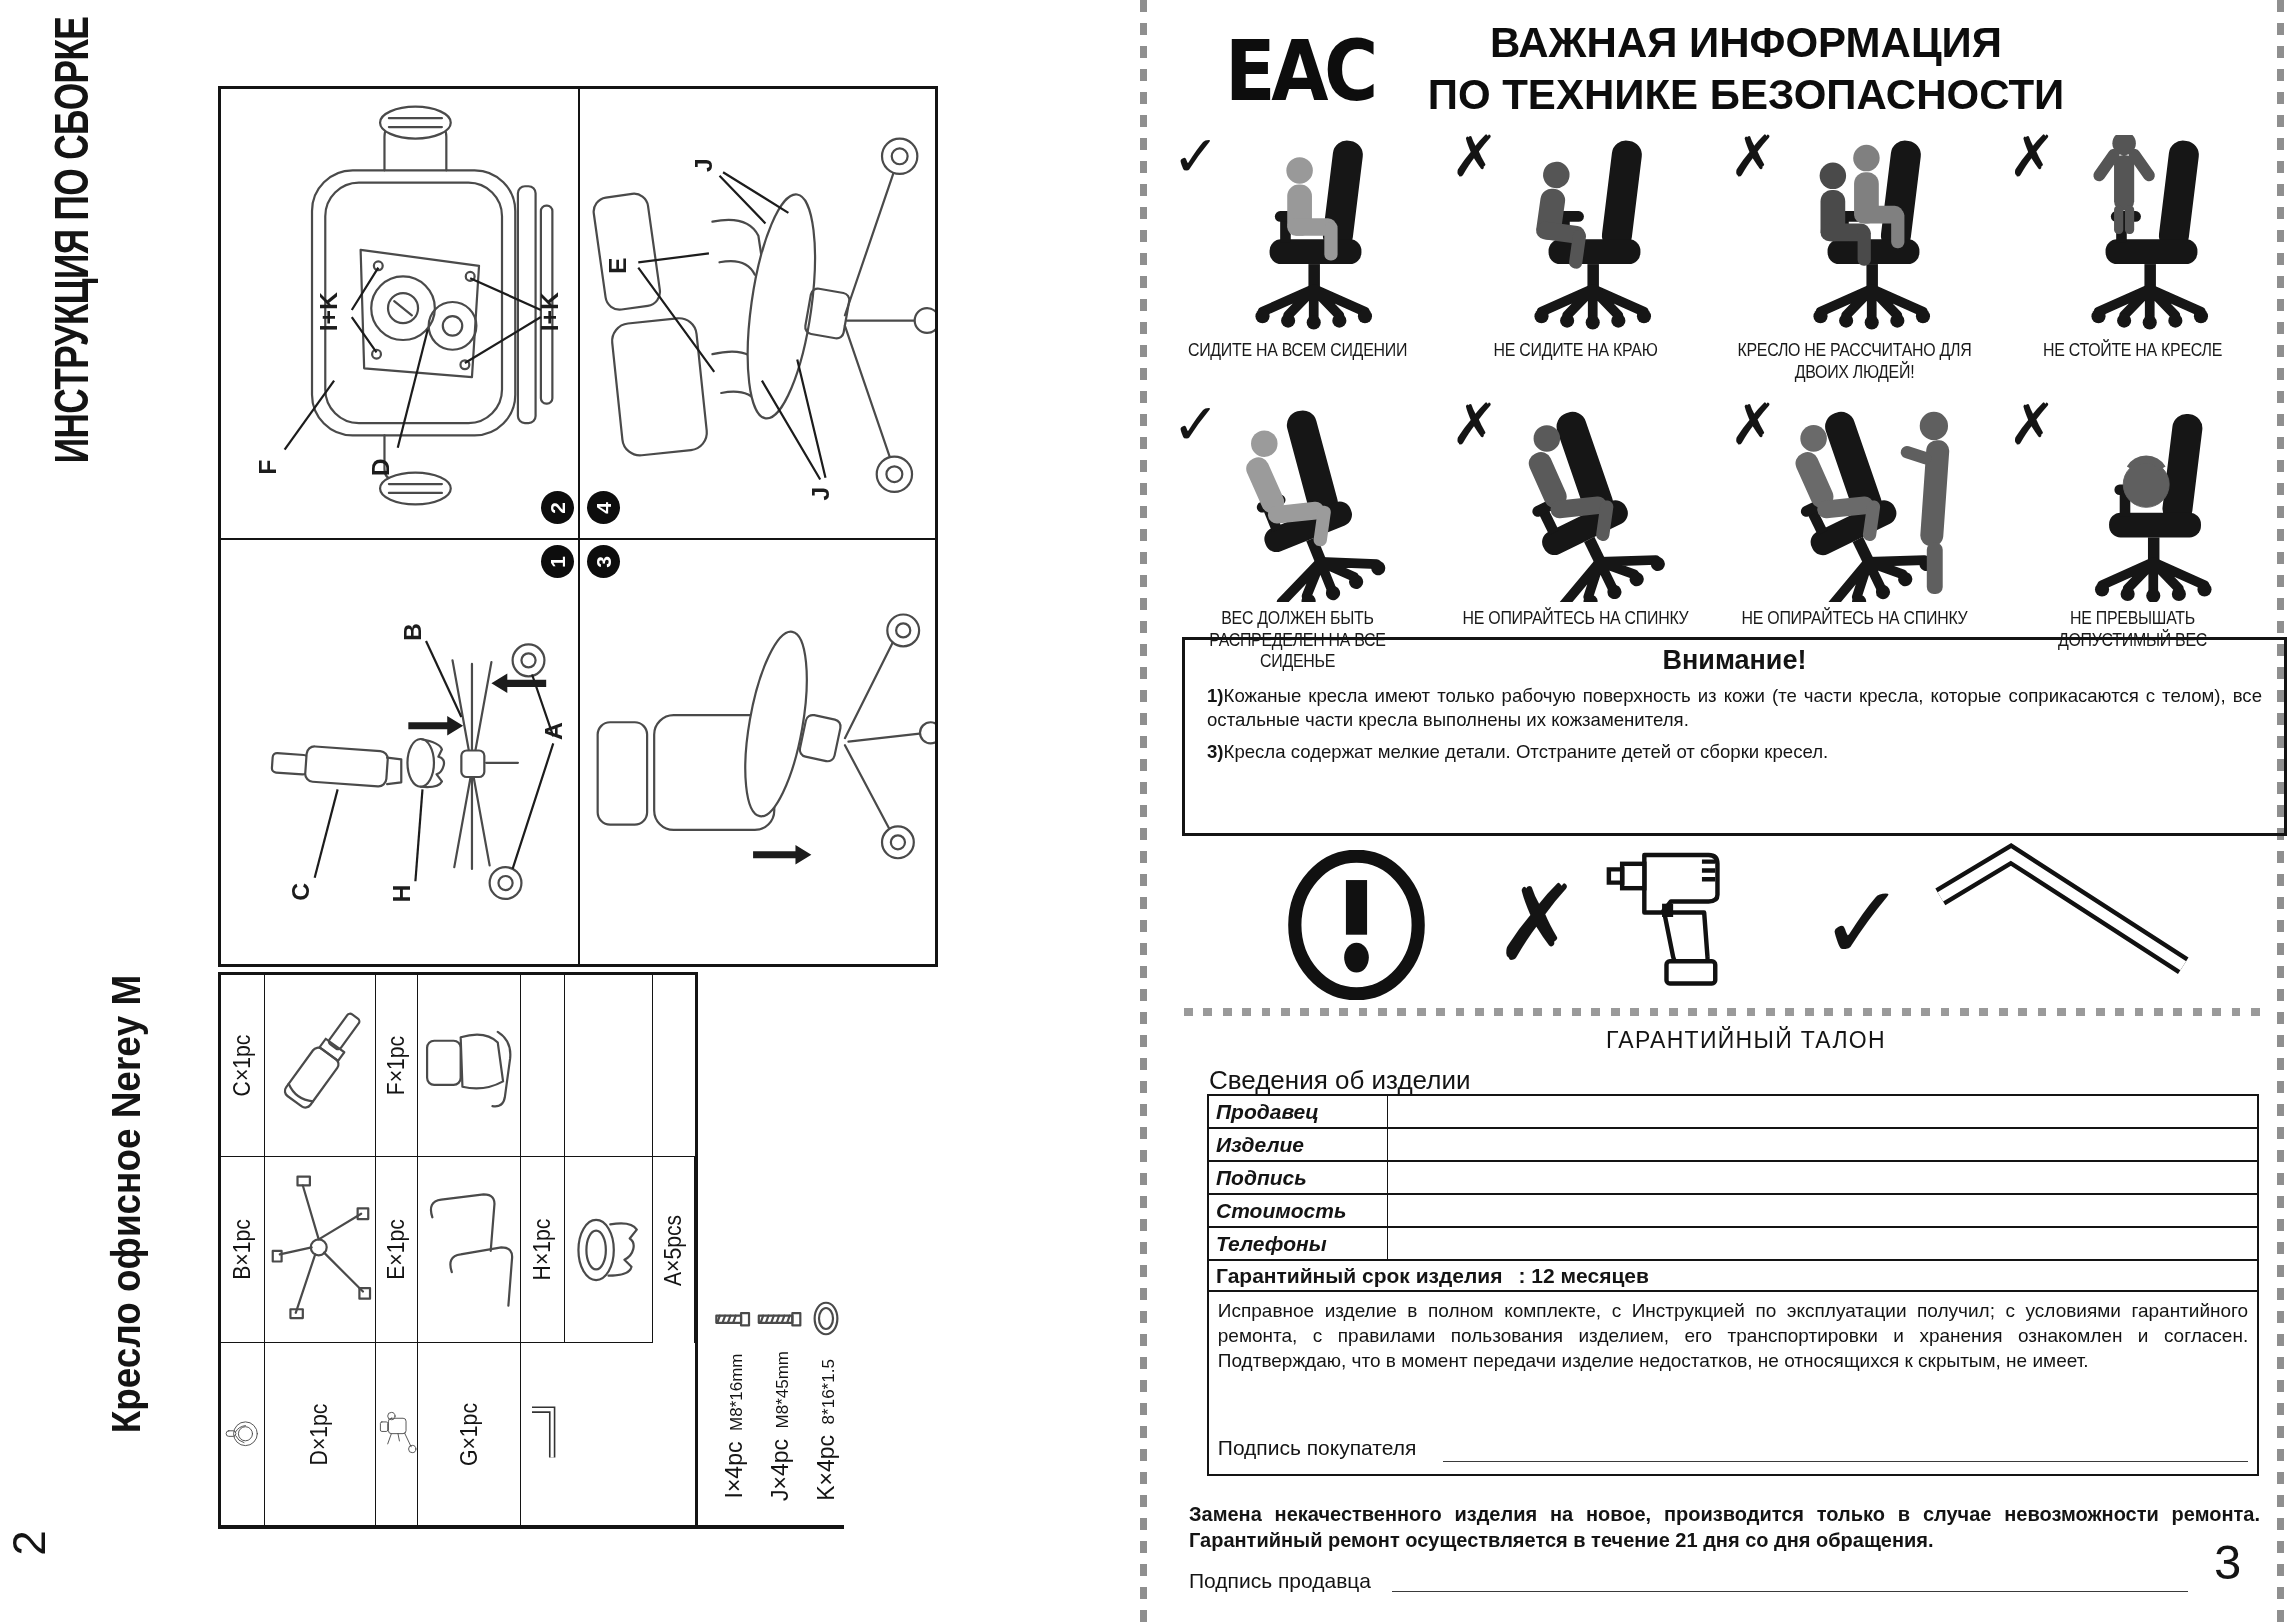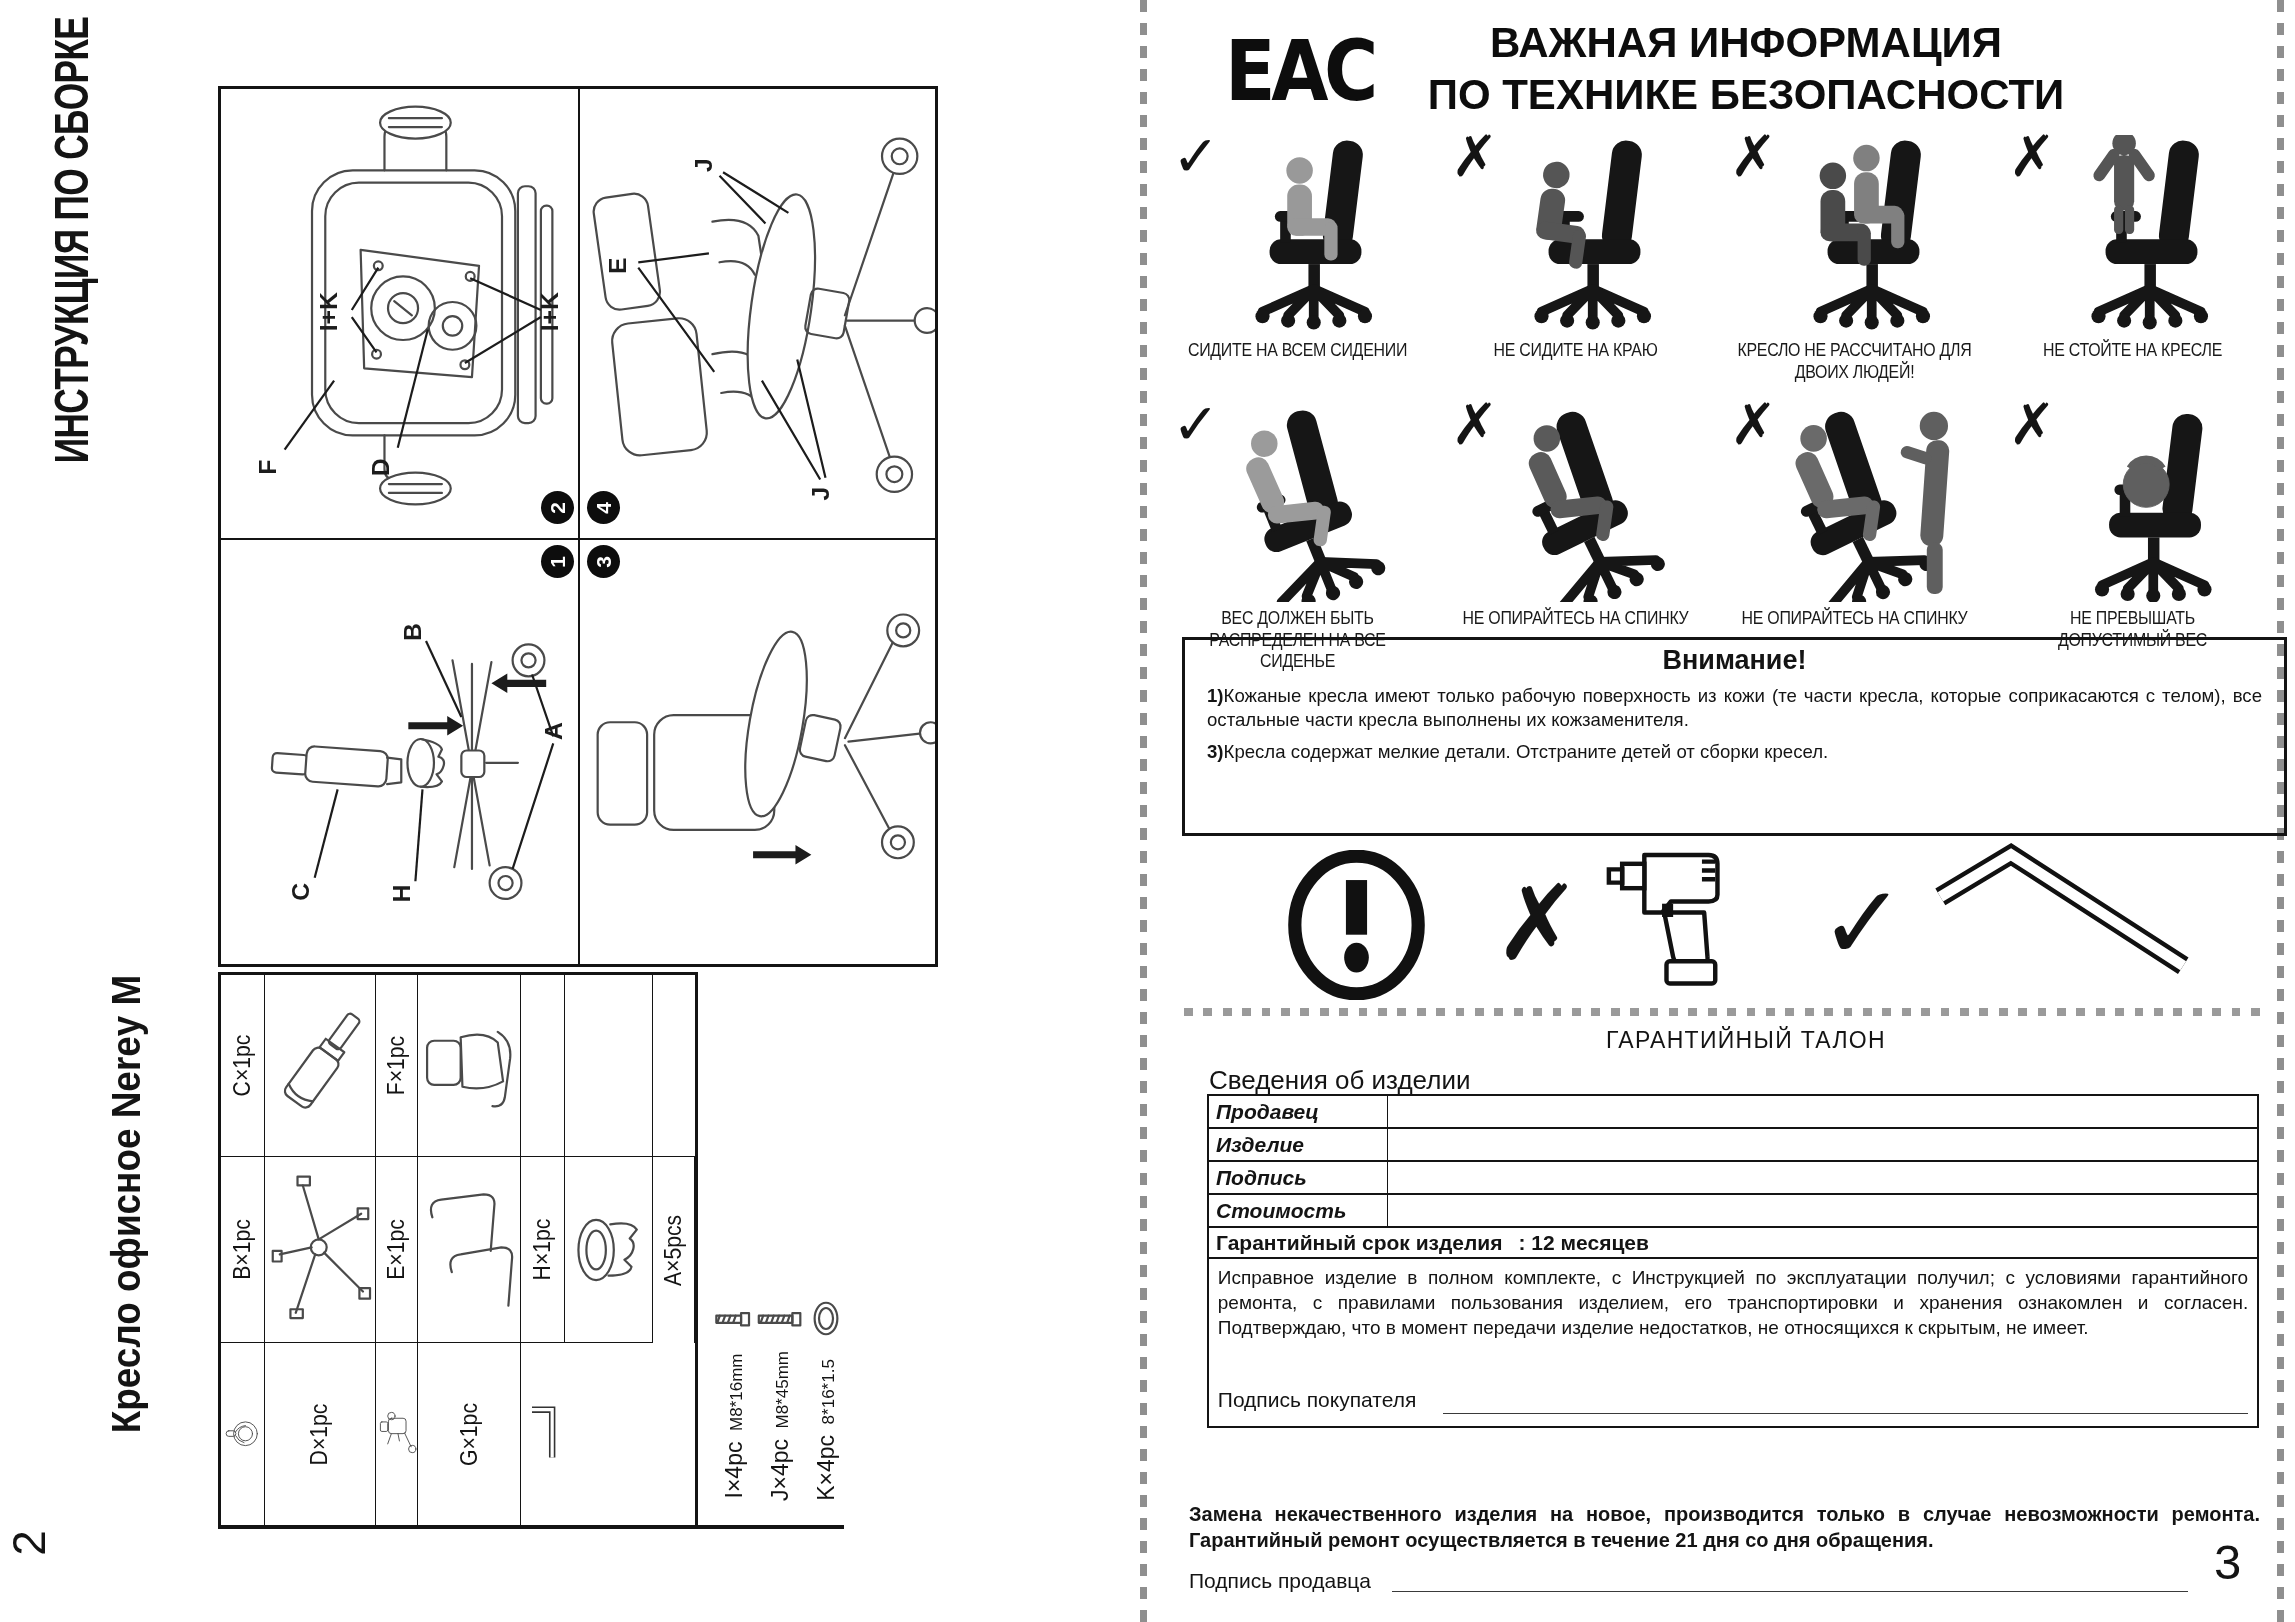--- a/index.html
+++ b/index.html
@@ -63,21 +63,21 @@
   .info-label{position:absolute;left:1209px;top:1065px;font-size:26px;}
   .war-table{position:absolute;left:1207px;top:1094px;width:1048px;border:2.7px solid #141414;}
   .wrow{display:flex;border-bottom:2.7px solid #141414;}
   .wlabel{width:179px;border-right:1.8px solid #141414;font-style:italic;font-weight:bold;font-size:21px;
      padding:3.5px 7px;box-sizing:border-box;}
   .wlabel span{display:inline-block;max-width:115px;}
   .wvalue{flex:1;}
   .wterm{display:flex;align-items:center;border-bottom:2.7px solid #141414;font-size:21px;font-weight:bold;padding:2.7px 7px;}
   .wterm .tv{margin-left:16px;}
   .waccept{padding:7px 8.8px 12.4px 8.8px;font-size:19px;line-height:1.3;text-align:justify;}
-  .sigrow{display:flex;align-items:flex-end;font-size:21px;margin-top:46px;}
+  .sigrow{display:flex;align-items:flex-end;font-size:21px;margin-top:61px;}
   .sig-line{flex:1;border-bottom:1.8px solid #3a3a3a;margin-left:26.5px;height:21px;}
   .replace{position:absolute;left:1189px;top:1501px;width:1071px;font-size:20px;font-weight:bold;
      line-height:1.3;text-align:justify;}
   .seller-sign{position:absolute;left:1189px;top:1569px;width:999px;display:flex;align-items:center;font-size:21px;}
   .seller-sign .sig-line{margin-left:21px;}
   .rpage-num{position:absolute;left:2214px;top:1534px;font-size:49px;}
   .lpage-num-wrap{position:absolute;left:16px;top:1516px;}
   .iconrow-mark{font-size:104px;}
 </style>
 </head>
@@ -515,20 +515,24 @@
         <div class="wvalue">&nbsp;</div>
       </div>
       <div class="wrow">
         <div class="wlabel"><span>Подпись</span></div>
         <div class="wvalue">&nbsp;</div>
       </div>
       <div class="wrow">
         <div class="wlabel"><span>Стоимость</span></div>
         <div class="wvalue">&nbsp;</div>
       </div>
+      <div class="wrow">
+        <div class="wlabel"><span>Телефоны</span></div>
+        <div class="wvalue">&nbsp;</div>
+      </div>
       <div class="wterm">
         <span>Гарантийный срок изделия</span>
         <span class="tv">: 12 месяцев</span>
       </div>
       <div class="waccept">
         <span>Исправное изделие в полном комплекте, с Инструкцией по эксплуатации получил; с условиями гарантийного ремонта, с правилами пользования изделием, его транспортировки и хранения ознакомлен и согласен. Подтверждаю, что в момент передачи изделие недостатков, не относящихся к скрытым, не имеет.</span>
         <div class="sigrow">
           <span>Подпись покупателя</span>
           <span class="sig-line"></span>
         </div>

